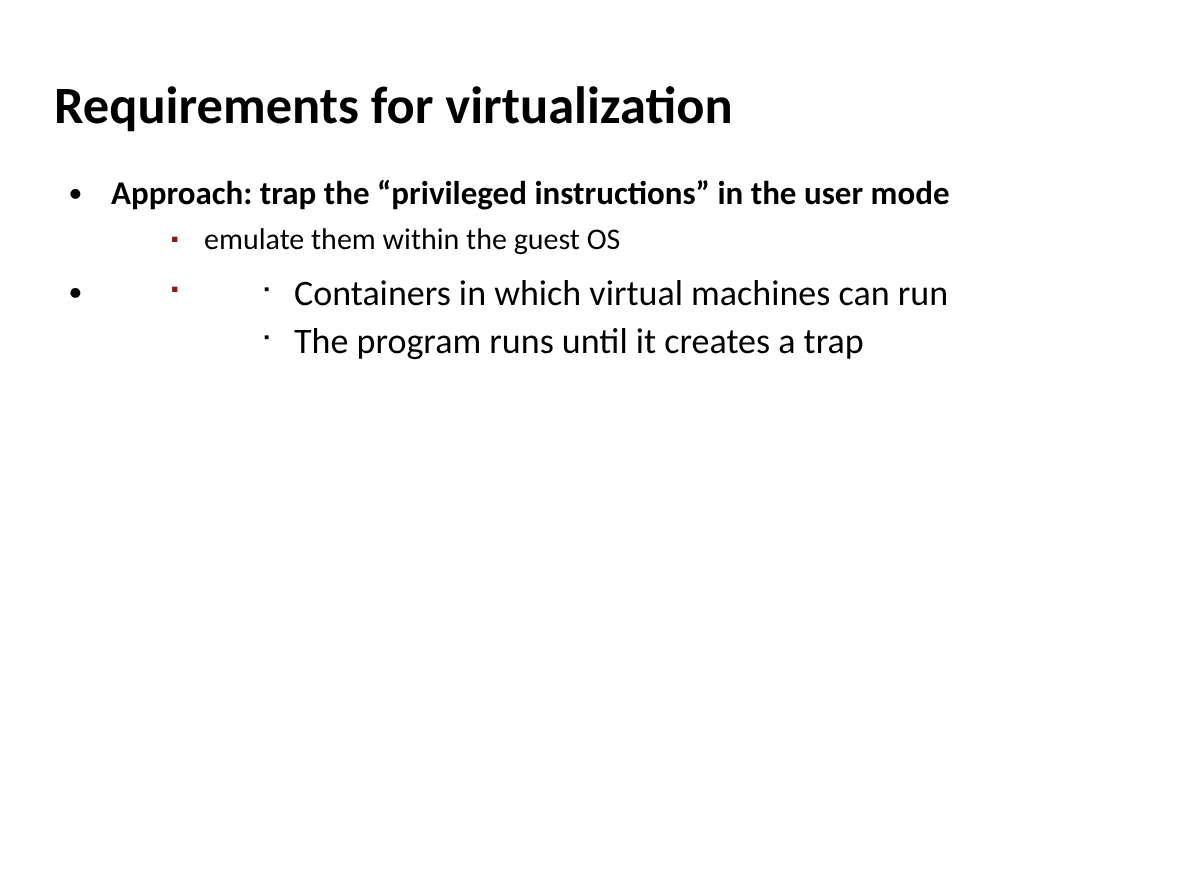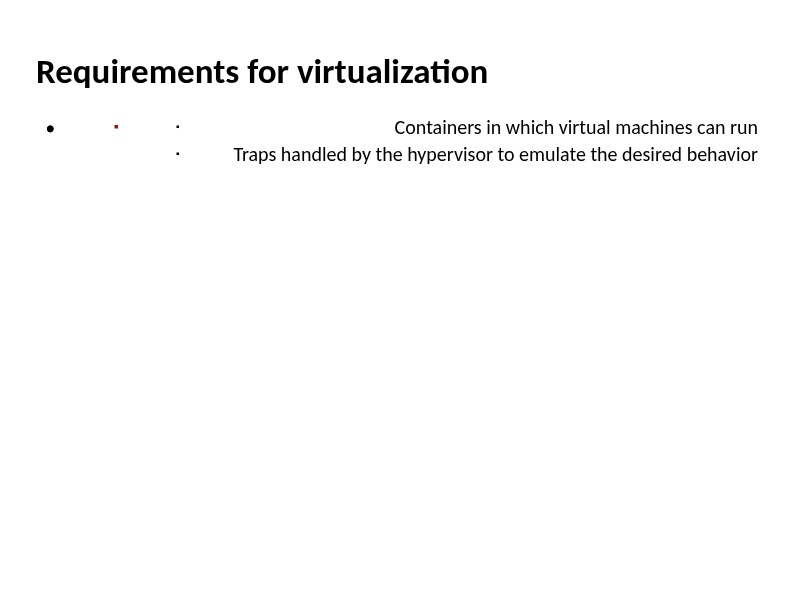--- a/index.html
+++ b/index.html
@@ -71,53 +71,56 @@
   ul.level3 {
     list-style: none;
     margin: 2px 0 4px 0;
     padding: 0 0 0 40px;
     font-weight: 400;
   }
   ul.level3 > li {
     position: relative;
     padding-left: 20px;
     margin-bottom: 2px;
-    font-size: 20px;
+    font-size: 24px;
     line-height: 1.25;
-    text-align: right;
   }
   ul.level3 > li::before {
     content: "\25AA";
     position: absolute;
     left: 0;
     top: 0;
     font-size: 10px;
     line-height: 24px;
     color: #000000;
   }
 </style>
 </head>
 <body>
 
 <div class="slide">
   <h1 class="title">Requirements for virtualization</h1>
 
   <ul class="level1">
     <li>
+      <span>Approach: trap the “privileged instructions” in the user mode</span>
       <ul class="level2">
+        <li>
+          <span>emulate them within the guest OS</span>
+        </li>
       </ul>
     </li>
     <li>
       <ul class="level2">
         <li>
           <ul class="level3">
             <li>
               <span>Containers in which virtual machines can run</span>
             </li>
             <li>
-              <span>Traps handled by the hypervisor to emulate the desired behavior</span>
+              <span>The program runs until it creates a trap</span>
             </li>
           </ul>
         </li>
       </ul>
     </li>
   </ul>
 </div>
 
 </body></html>

